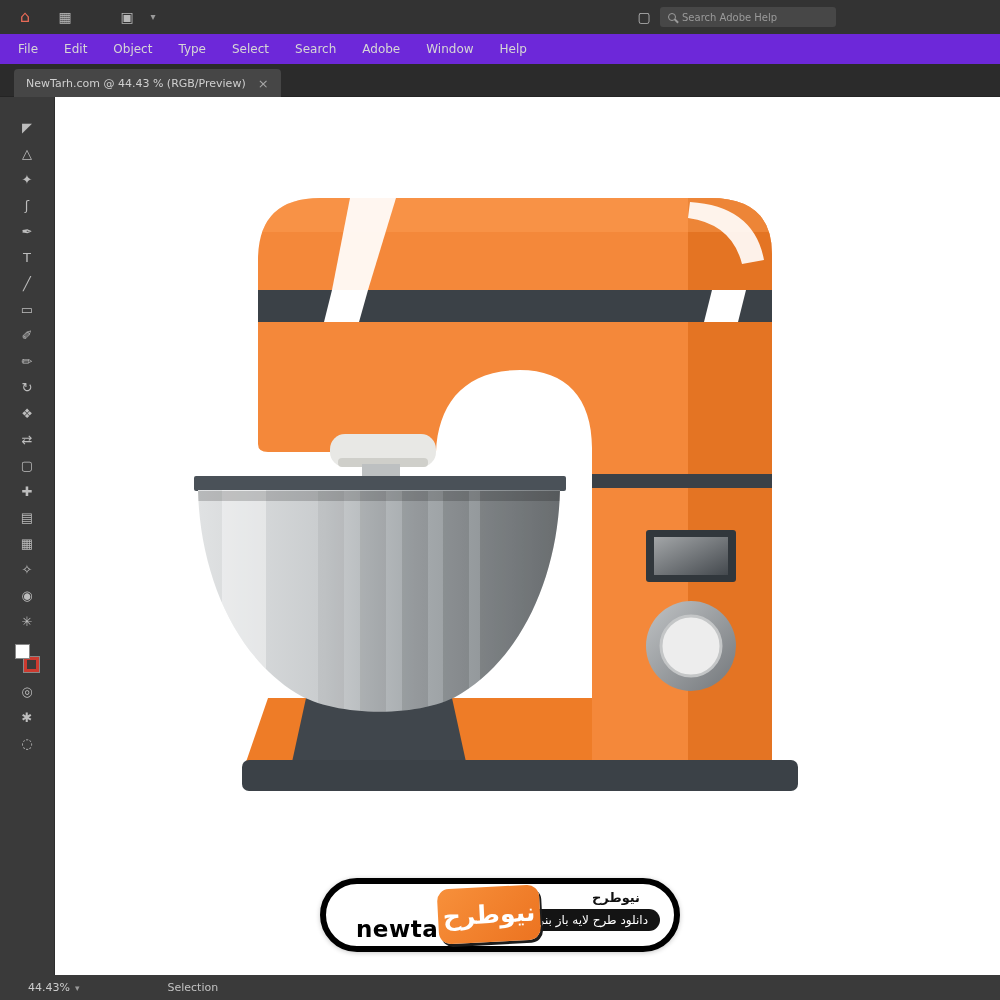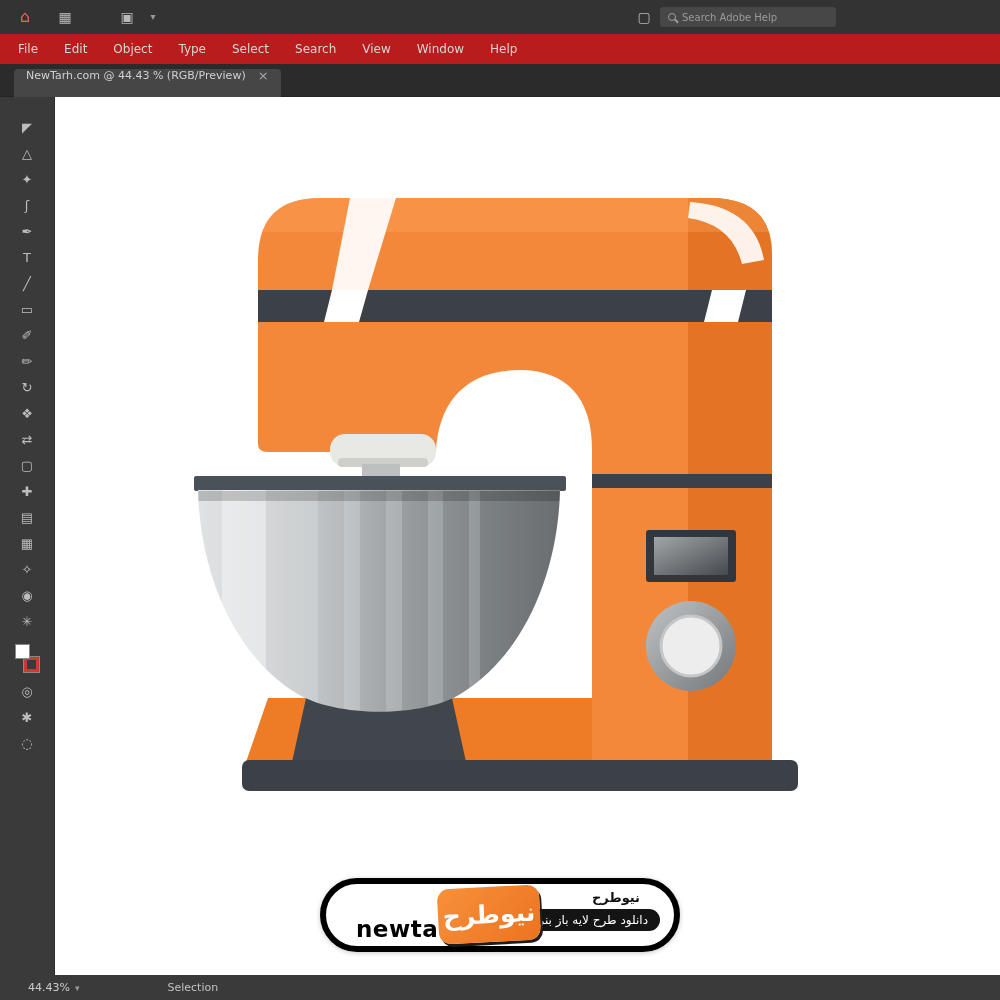--- a/index.html
+++ b/index.html
@@ -13,25 +13,25 @@
   .appgrid-icon { left:54px; }
   .workspace-icon { left:116px; }
   .ws-chevron { left:142px; font-size:10px !important; color:#9a9a9a !important; }
   .layout-icon { left:633px; }
   .searchbox { position:absolute; left:660px; top:7px; width:176px; height:20px; background:#474747; border-radius:3px; display:flex; align-items:center; padding:0 8px; gap:6px; }
   .mag { width:8px; height:8px; border:1.5px solid #9b9b9b; border-radius:50%; position:relative; flex:0 0 auto; }
   .mag::after { content:""; position:absolute; width:5px; height:1.5px; background:#9b9b9b; transform:rotate(45deg); right:-4px; bottom:-1px; }
   .searchbox input { background:transparent; border:none; outline:none; color:#bdbdbd; font-size:10px; width:140px; font-family:"DejaVu Sans",sans-serif; }
   .searchbox input::placeholder { color:#9a9a9a; }
 
-  .menubar { position:absolute; top:34px; left:0; width:1000px; height:30px; background:#b91c1c; display:flex; align-items:center; gap:26px; padding-left:18px; }
+  .menubar { position:absolute; top:34px; left:0; width:1000px; height:30px; background:#6d28d9; display:flex; align-items:center; gap:26px; padding-left:18px; }
   .menubar span { color:#d6d6d6; font-size:12px; cursor:default; }
 
   .tabstrip { position:absolute; top:64px; left:0; width:1000px; height:33px; background:#2b2b2b; border-bottom:1px solid #242424; }
-  .doc-tab { position:absolute; left:14px; top:5px; height:28px; background:#464646; border-radius:4px 4px 0 0; display:flex; gap:12px; padding:0 12px; }
+  .doc-tab { position:absolute; left:14px; top:5px; height:28px; background:#464646; border-radius:4px 4px 0 0; display:flex; align-items:center; gap:12px; padding:0 12px; }
   .doc-tab .tab-title { color:#cfcfcf; font-size:11px; white-space:nowrap; }
   .doc-tab .tab-close { color:#a8a8a8; font-size:13px; line-height:13px; }
 
   
   .toolbar { position:absolute; top:97px; left:0; width:55px; height:878px; background:#3a3a3a; border-right:1px solid #2d2d2d; display:flex; flex-direction:column; align-items:center; padding-top:18px; }
   .tool { width:26px; height:26px; color:#bdbdbd; font-size:13px; line-height:26px; text-align:center; cursor:default; }
   .swatches { position:relative; width:26px; height:30px; margin:8px 0 6px 0; }
   .fill-sq { position:absolute; left:1px; top:1px; width:15px; height:15px; background:#ffffff; border:1px solid #888; }
   .stroke-sq { position:absolute; right:1px; bottom:1px; width:15px; height:15px; background:#3a3a3a; border:3px solid #cc3a2f; outline:1px solid #888; }
 
@@ -70,21 +70,21 @@
     </div>
   </div>
 
   <div class="menubar">
     <span>File</span>
     <span>Edit</span>
     <span>Object</span>
     <span>Type</span>
     <span>Select</span>
     <span>Search</span>
-    <span>View</span>
+    <span>Adobe</span>
     <span>Window</span>
     <span>Help</span>
   </div>
 
   <div class="tabstrip">
     <div class="doc-tab">
       <span class="tab-title">NewTarh.com @ 44.43 % (RGB/Preview)</span>
       <span class="tab-close">×</span>
     </div>
   </div>

